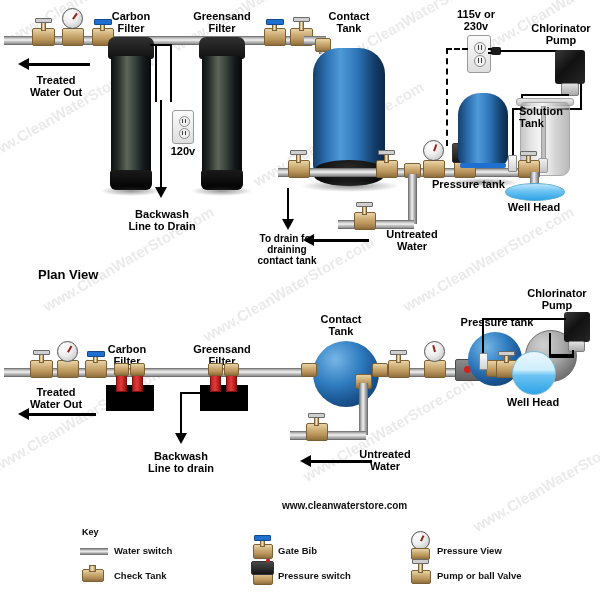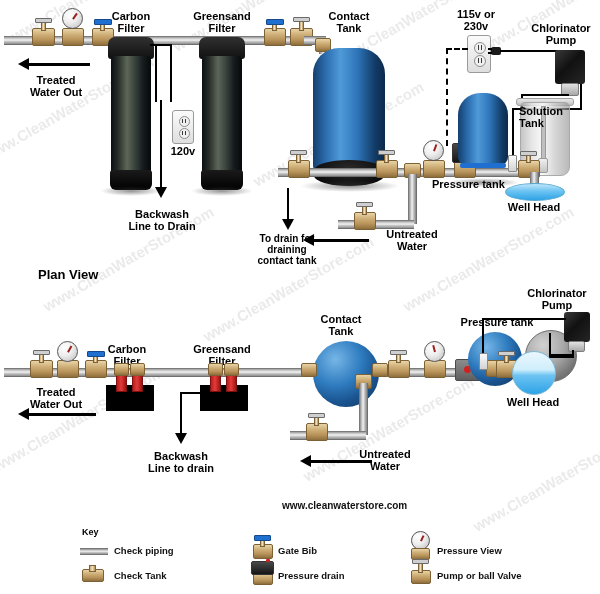--- a/index.html
+++ b/index.html
@@ -439,41 +439,41 @@
     <div class="vhandle" style="left:2px;top:-9px;width:15px;height:3px;"></div>
   </div>
   <div class="circ" style="left:512px;top:351px;width:42px;height:42px;background:linear-gradient(to bottom,#eaf7fe 0%,#cfeefc 42%,#6cc3f2 56%,#2ea3e6 100%);border:1px solid #7fb9d6;"></div>
   <div class="lbl f11" style="left:495px;top:396px;width:76px;">Well Head</div>
 
   <div class="site" style="left:282px;top:500px;">www.cleanwaterstore.com</div>
 
   <div class="key-title" style="left:82px;top:527px;">Key</div>
 
   <div class="key-pipe" style="left:80px;top:548px;width:28px;"></div>
-  <div class="key-txt" style="left:114px;top:545px;">Check piping</div>
+  <div class="key-txt" style="left:114px;top:545px;">Water switch</div>
 
   <div class="valve" style="left:82px;top:569px;width:20px;height:11px;">
     <div class="vbody"></div>
     <div class="vstem" style="left:7px;top:-4px;width:5px;height:5px;"></div>
   </div>
   <div class="key-txt" style="left:114px;top:570px;">Check Tank</div>
 
   <div class="valve" style="left:253px;top:544px;width:18px;height:13px;">
     <div class="vbody"></div>
     <div class="vstem" style="left:7px;top:-6px;width:3px;height:7px;"></div>
     <div class="vhandle blue" style="left:1px;top:-9px;width:15px;height:4px;"></div>
   </div>
   <div class="key-txt" style="left:278px;top:545px;">Gate Bib</div>
 
   <div class="valve" style="left:253px;top:572px;width:18px;height:11px;">
     <div class="vbody"></div>
   </div>
   <div style="position:absolute;left:251px;top:561px;width:21px;height:12px;background:linear-gradient(to bottom,#4a4a4a,#151515);border:1px solid #333;border-radius:2px;"></div>
   <div style="position:absolute;left:266px;top:559px;width:4px;height:3px;background:#d02020;border-radius:1px;"></div>
-  <div class="key-txt" style="left:278px;top:570px;">Pressure drain</div>
+  <div class="key-txt" style="left:278px;top:570px;">Pressure switch</div>
 
   <div class="gauge" style="left:411px;top:531px;width:17px;height:17px;">
     <div class="gneedle" style="left:7.5px;top:3px;width:1.5px;height:6px;transform:rotate(25deg);"></div>
   </div>
   <div class="valve" style="left:411px;top:548px;width:17px;height:10px;">
     <div class="vbody"></div>
   </div>
   <div class="key-txt" style="left:437px;top:545px;">Pressure View</div>
 
   <div class="valve" style="left:411px;top:570px;width:18px;height:12px;">

